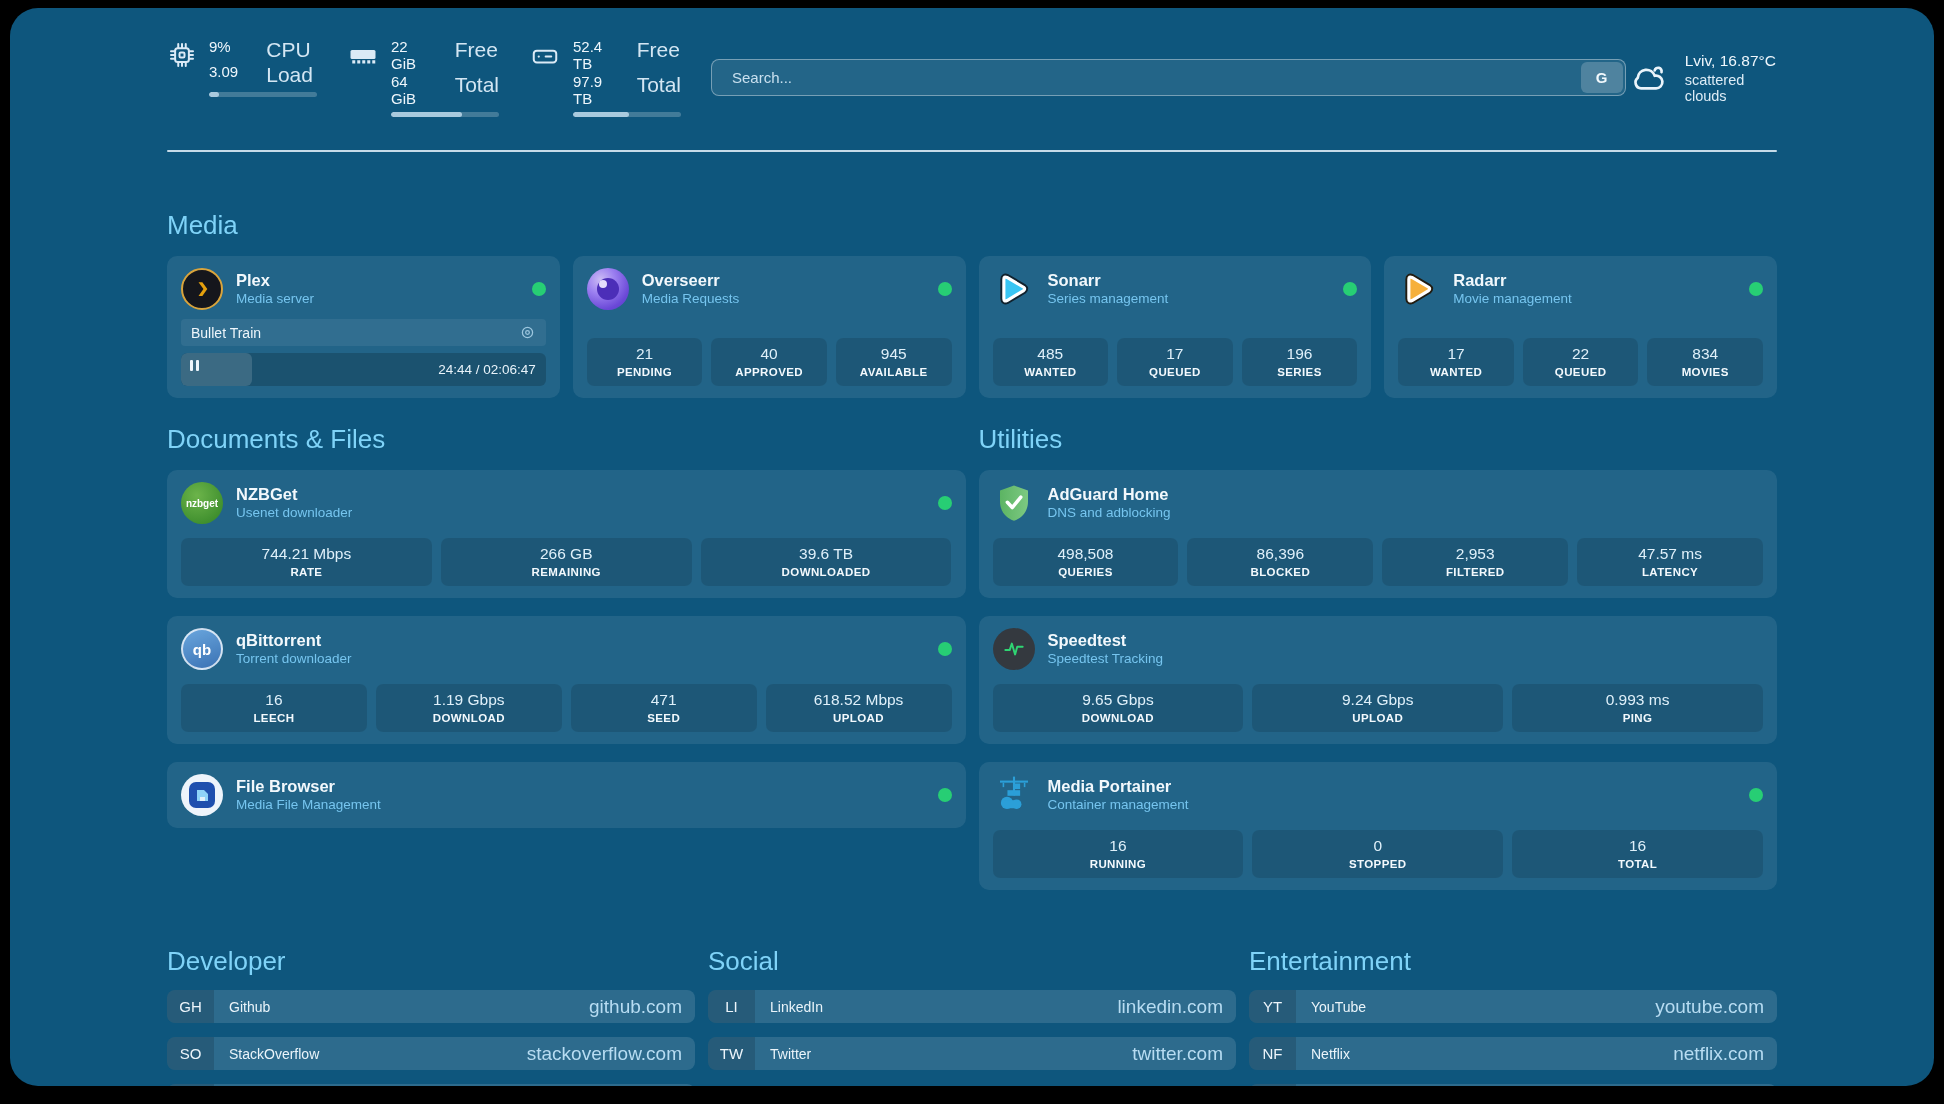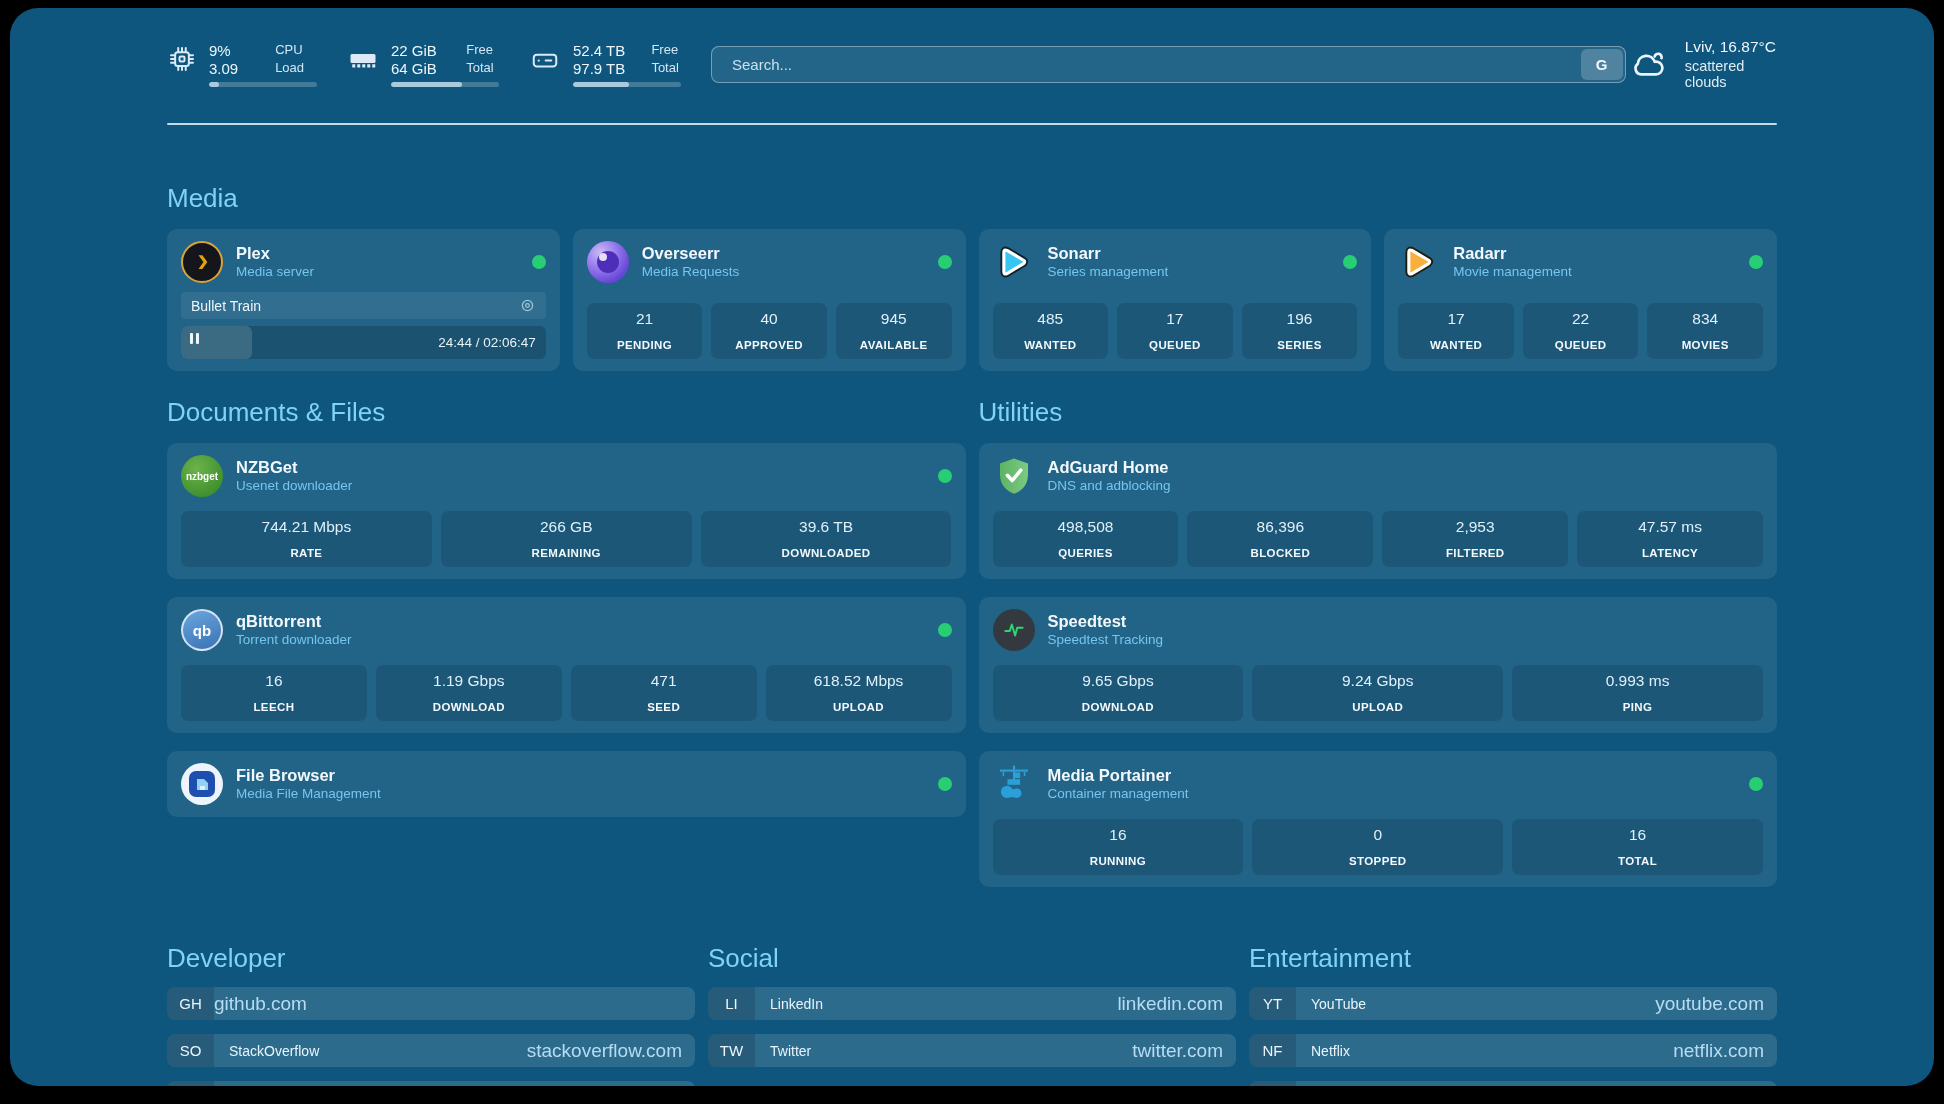--- a/index.html
+++ b/index.html
@@ -16,21 +16,21 @@
   .container { width:1610px; margin:0 auto; padding-top:30px; }
 
   
   .topbar { display:flex; align-items:center; }
   .hw-stats { display:flex; gap:30px; }
   .hw-group { display:flex; gap:12px; align-items:flex-start; }
   .hw-icon { color:#dbeaf6; margin-top:2px; flex:none; display:flex; }
   .hw-body { display:flex; flex-direction:column; min-width:108px; }
   .hw-grid { display:grid; grid-template-columns:auto auto; column-gap:24px; row-gap:1px; }
   .hw-val { font-size:15px; color:#eef6fc; }
-  .hw-lab { font-size:13px; color:#d3e6f3; }
+  .hw-lab { font-size:21px; color:#d3e6f3; }
   .hw-bar { margin-top:5px; height:5px; border-radius:3px; background:rgba(255,255,255,.22); overflow:hidden; }
   .hw-fill { display:block; height:100%; border-radius:3px; background:#a9cade; }
 
   .searchbox { position:relative; width:995px; margin-left:30px; }
   .searchbox input {
     width:100%; height:37px; border-radius:8px;
     border:1px solid rgba(255,255,255,.38);
     background:rgba(255,255,255,.09);
     color:#ffffff; font-size:15px; padding:0 56px 0 20px; outline:none;
     font-family:"Liberation Sans", sans-serif;
@@ -63,21 +63,21 @@
   }
   .card-head { display:flex; align-items:center; gap:13px; }
   .svc-text { line-height:1.25; }
   .svc-name { font-size:16.5px; font-weight:600; color:#f2f8fc; }
   .svc-sub { font-size:13.5px; color:#76c5ef; margin-top:1px; }
   .dot { width:14px; height:14px; border-radius:50%; background:#27ce74; margin-left:auto; flex:none; }
 
   .stats-row { display:grid; grid-auto-flow:column; grid-auto-columns:1fr; gap:9px; margin-top:auto; padding-top:14px; }
   .stat { background:rgba(0,0,0,.12); border-radius:7px; text-align:center; padding:7px 2px 8px; }
   .stat-value { font-size:15.5px; color:#dff0fa; }
-  .stat-label { font-size:11.5px; font-weight:700; letter-spacing:.4px; color:#f3f9fd; margin-top:11px; }
+  .stat-label { font-size:11.5px; font-weight:700; letter-spacing:.4px; color:#f3f9fd; margin-top:3px; }
 
   
   .svc-icon { width:42px; height:42px; border-radius:50%; flex:none;
               display:flex; align-items:center; justify-content:center; position:relative; }
   .svc-icon.flat { border-radius:0; }
   .ic-plex { background:#15161c; border:2px solid #d9a43c; }
   .ic-overseerr { background:radial-gradient(circle at 32% 28%, #cbbcf5 0%, #9b7ff0 35%, #6a48d7 72%, #5b39c9 100%); }
   .ovs-pupil { width:22px; height:22px; border-radius:50%; background:#4c2eb8; position:relative; }
   .ovs-hl { position:absolute; left:2px; top:2px; width:8px; height:8px; border-radius:50%; background:#e6ddfb; }
   .ic-nzbget { background:radial-gradient(circle at 38% 32%, #6cb44a, #3f8f2e 75%); }
@@ -528,20 +528,21 @@
       </div>
     </div>
 
     <div class="bm-grid">
 
       <div>
         <h2 class="section-title">Developer</h2>
         <div class="bm-rows">
           <div class="bm-row">
             <span class="bm-abbr">GH</span>
+            <span class="bm-name">Github</span>
             <span class="bm-url">github.com</span>
           </div>
           <div class="bm-row">
             <span class="bm-abbr">SO</span>
             <span class="bm-name">StackOverflow</span>
             <span class="bm-url">stackoverflow.com</span>
           </div>
           <div class="bm-row">
             <span class="bm-abbr">DT</span>
             <span class="bm-name">DEV</span>

